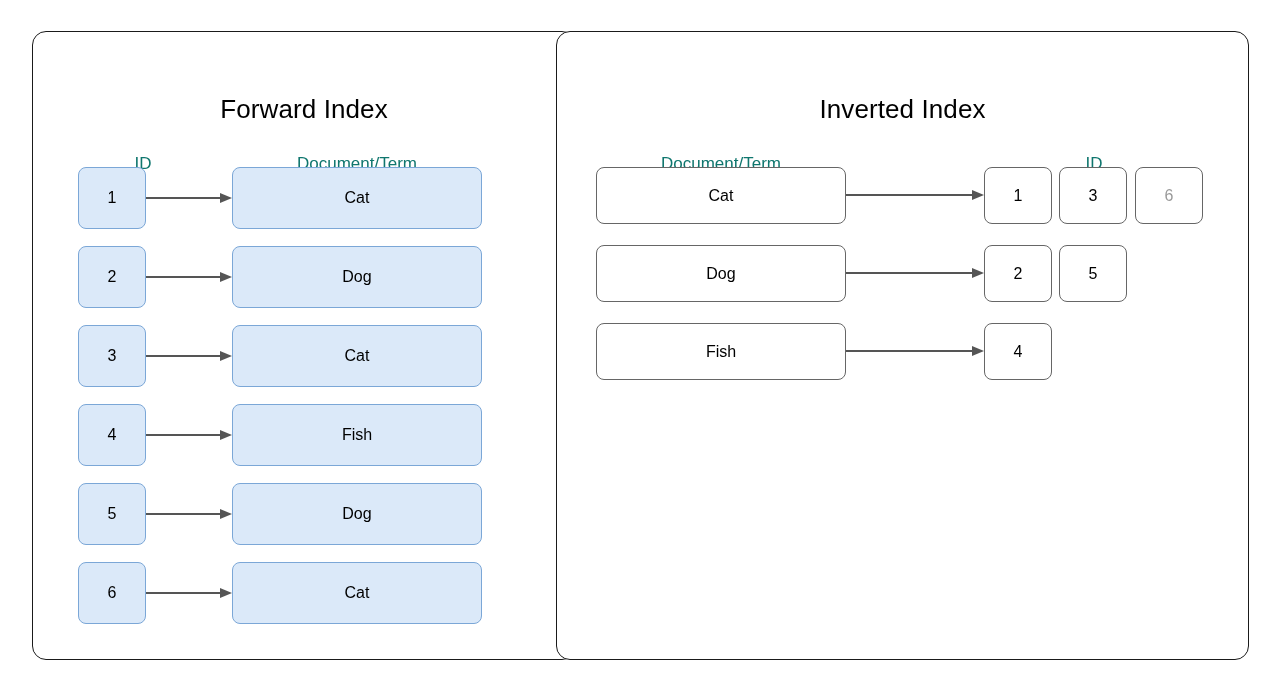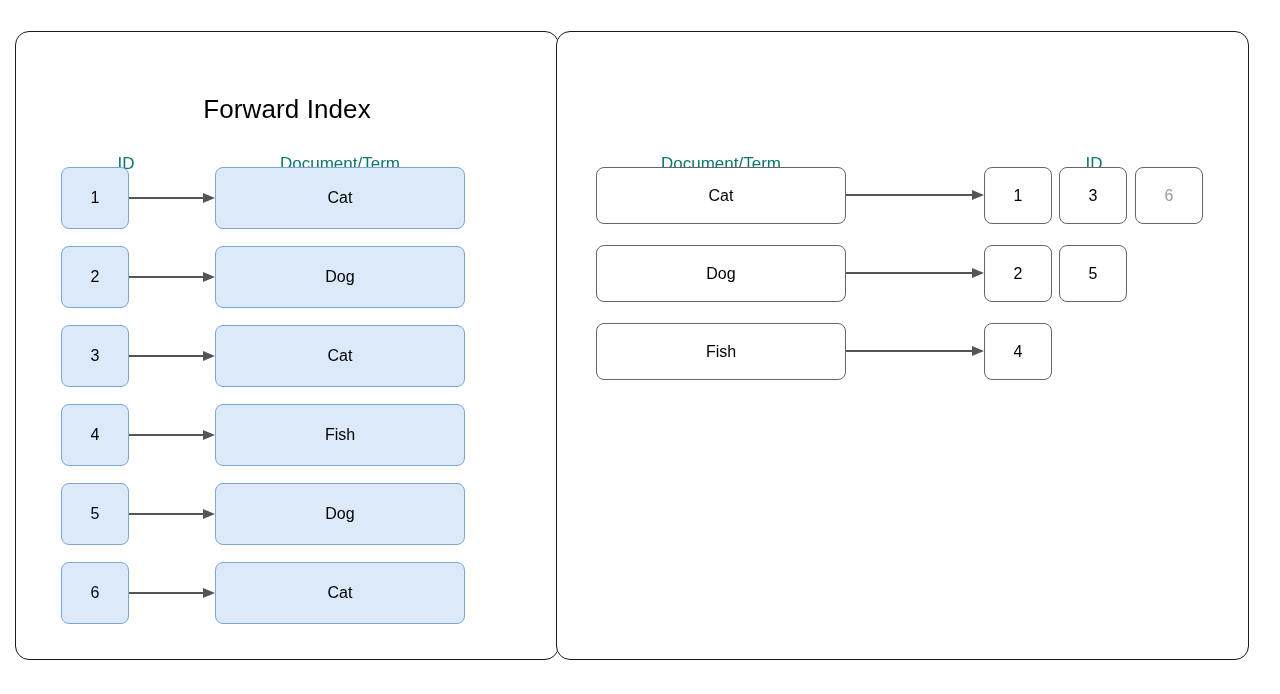--- a/index.html
+++ b/index.html
@@ -25,21 +25,21 @@
   }
 
   
   .panel {
     position: absolute;
     box-sizing: border-box;
     background: #ffffff;
     border: 1.6px solid #1a1a1a;
     border-radius: 14px;
   }
-  #panel-forward  { left: 15px;  top: 31px; width: 544px; height: 629px; }
+  #panel-forward  { left: 32px;  top: 31px; width: 544px; height: 629px; }
   #panel-inverted { left: 556px; top: 31px; width: 693px; height: 629px; }
 
   .panel-title {
     position: absolute;
     top: 62px;
     left: 0;
     width: 100%;
     text-align: center;
     font-size: 26px;
     line-height: 30px;
@@ -161,20 +161,21 @@
         <line x1="0" y1="6" x2="74" y2="6" stroke="#555555" stroke-width="1.8"></line>
         <polygon points="74,1 86,6 74,11" fill="#555555"></polygon>
       </svg>
     </div>
     <div class="node blue fwd-doc" style="left:199px; top:530px;">Cat</div>
 
   </div>
 
   <div class="panel" id="panel-inverted">
 
+    <div class="panel-title">Inverted Index</div>
 
     <div class="col-header" style="left:164px; top:122px;">Document/Term</div>
 
     <div class="col-header" style="left:537px; top:122px;">ID</div>
 
     <div class="node plain inv-term" style="left:39px; top:135px;">Cat</div>
     <div class="arrow" style="left:289px; top:157px; width:138px;">
       <svg width="138" height="12" viewBox="0 0 138 12">
         <line x1="0" y1="6" x2="126" y2="6" stroke="#555555" stroke-width="1.8"></line>
         <polygon points="126,1 138,6 126,11" fill="#555555"></polygon>

